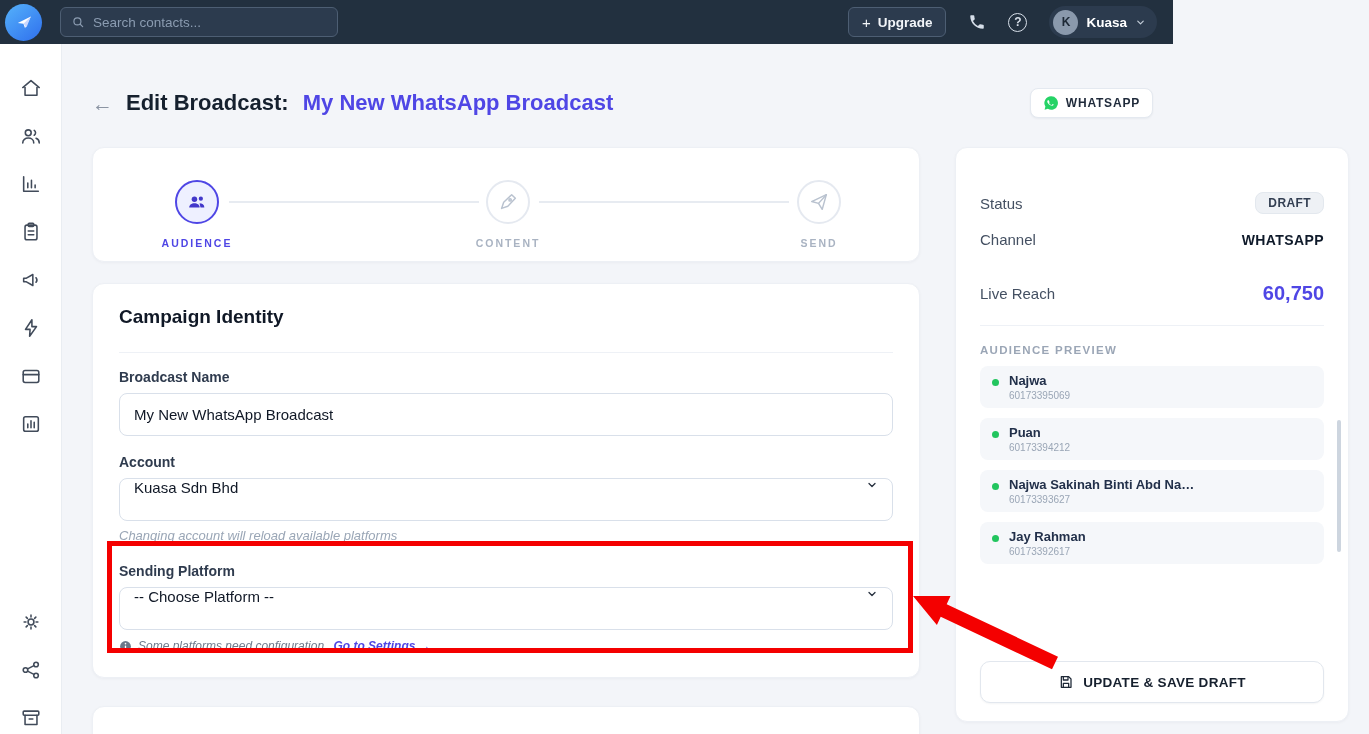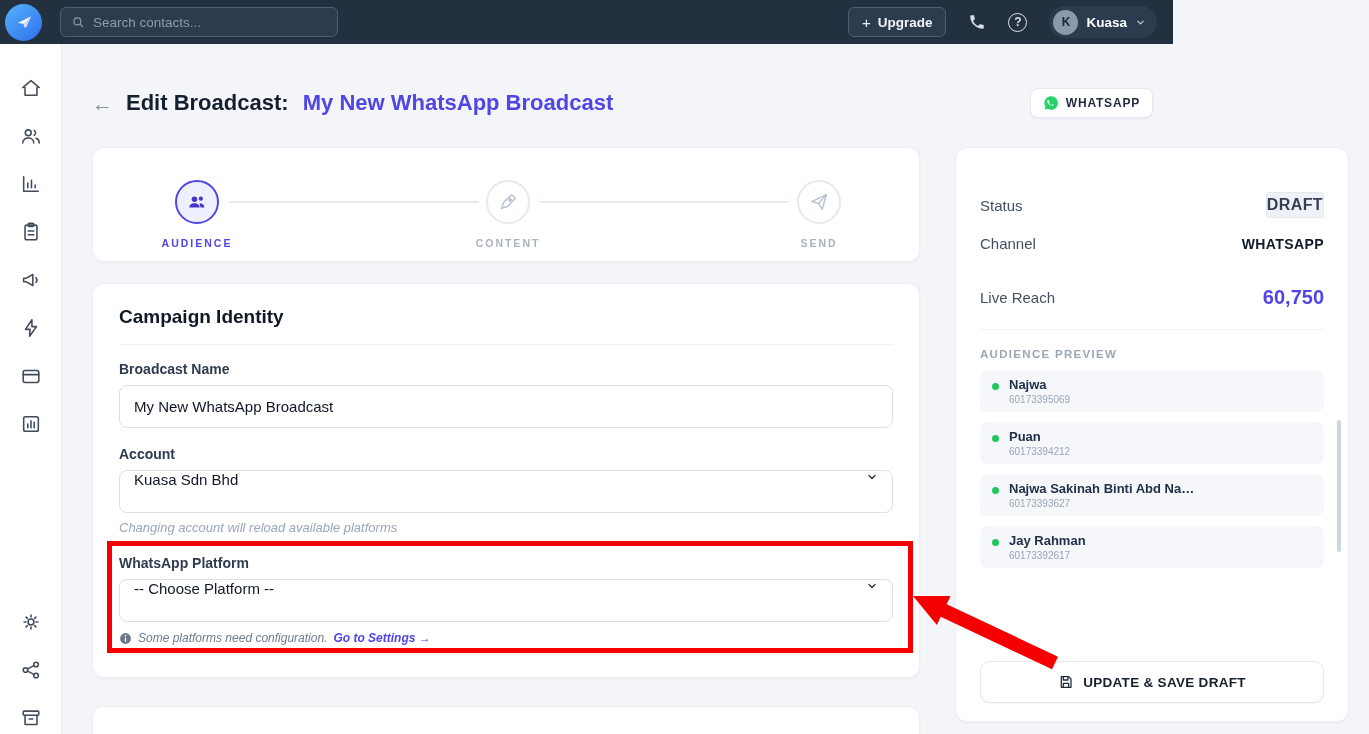--- a/index.html
+++ b/index.html
@@ -62,21 +62,21 @@
   .step .slabel { margin-top:13px; font-size:10.5px; font-weight:700; letter-spacing:2px; color:#a9b3c2; }
   .step.active .slabel { color:#4f46e5; }
   .step1 { left:44px; } .step2 { left:355px; } .step3 { left:666px; }
   .sline { position:absolute; top:53px; height:2px; background:#e7ebf1; }
   .line1 { left:136px; width:250px; } .line2 { left:446px; width:250px; }
   .step svg { width:22px; height:22px; }
   .stroke-ic { stroke:#b9c2cf; stroke-width:1.6; fill:none; stroke-linecap:round; stroke-linejoin:round; }
 
   
   .campaign-card { left:30px; top:239px; width:828px; height:395px; padding:22px 26px; }
-  .card-title { font-size:19px; font-weight:700; color:#101826; padding-bottom:16px;
+  .card-title { font-size:19px; font-weight:700; color:#101826; padding-bottom:24px;
                 border-bottom:1px solid #eef1f6; margin-bottom:16px; }
   .flabel { font-size:14px; font-weight:700; color:#2f3b4e; margin-bottom:8px; }
   .mt18 { margin-top:18px; } .mt20 { margin-top:20px; }
   .tinput { width:100%; height:43px; border:1px solid #d9e0ea; border-radius:8px; padding:0 14px;
             font-size:15px; color:#101826; font-family:inherit; background:#fff; }
   .fselect { width:100%; height:43px; border:1px solid #d9e0ea; border-radius:8px; background:#fff;
              display:flex; align-items:flex-start; justify-content:space-between; padding:0 14px;
              font-size:15px; color:#101826; cursor:pointer; }
   .fhint { margin-top:7px; font-size:13px; font-style:italic; color:#9aa6b6; }
   .hint-row { margin-top:9px; display:flex; align-items:center; gap:6px; font-size:12px;
@@ -86,22 +86,22 @@
              border:5px solid #f40000; z-index:5; pointer-events:none; }
 
   .bottom-card { left:30px; top:662px; width:828px; height:60px; }
 
   
   .summary-card { left:893px; top:103px; width:394px; height:575px; padding:24px; }
   .sec-title { font-size:11.5px; font-weight:700; letter-spacing:1.3px; color:#9ba6b6; }
   .sum-row { display:flex; align-items:center; justify-content:space-between; }
   .row-status { margin-top:20px; } .row-channel { margin-top:17px; } .row-reach { margin-top:34px; }
   .sum-label { font-size:15px; color:#445062; }
-  .badge { background:#eef1f5; border:1px solid #e3e8ee; border-radius:3px; padding:3px 0;
-           font-size:16px; font-weight:700; color:#333f52; letter-spacing:.4px; }
+  .badge { background:#eef1f5; border:1px solid #e3e8ee; border-radius:8px; padding:3px 12px;
+           font-size:12px; font-weight:700; color:#333f52; letter-spacing:.4px; }
   .channel-val { font-size:14px; font-weight:700; color:#0f1a2a; letter-spacing:.4px; }
   .reach-val { font-size:20px; font-weight:700; color:#4f46e5; }
   .sum-div { border-top:1px solid #eef1f6; margin:20px 0 18px; }
   .contact { margin-top:10px; background:#f5f7fa; border-radius:8px; padding:7px 12px;
              display:flex; gap:10px; cursor:pointer; }
   .cdot { width:7px; height:7px; border-radius:50%; background:#22c55e; flex:none; margin-top:6px; }
   .cmeta { display:flex; flex-direction:column; min-width:0; }
   .cname { font-size:13px; font-weight:700; color:#22304a; white-space:nowrap; overflow:hidden; }
   .cphone { font-size:10px; color:#9aa6b6; margin-top:2px; }
   .scrollthumb { position:absolute; right:7px; top:272px; width:4px; height:132px; background:#cdd5df;
@@ -288,21 +288,21 @@
 
       <div class="flabel mt18">Account</div>
       <div class="fselect">
         <span>Kuasa Sdn Bhd</span>
         <svg viewBox="0 0 24 24" width="12" height="12" style="stroke:#27313f;stroke-width:2.6;fill:none;stroke-linecap:round;stroke-linejoin:round;">
           <path d="m6 9 6 6 6-6"></path>
         </svg>
       </div>
       <div class="fhint">Changing account will reload available platforms</div>
 
-      <div class="flabel mt20">WhatsApp Platform</div>
+      <div class="flabel mt20">Sending Platform</div>
       <div class="fselect">
         <span>-- Choose Platform --</span>
         <svg viewBox="0 0 24 24" width="12" height="12" style="stroke:#27313f;stroke-width:2.6;fill:none;stroke-linecap:round;stroke-linejoin:round;">
           <path d="m6 9 6 6 6-6"></path>
         </svg>
       </div>
       <div class="hint-row">
         <svg viewBox="0 0 24 24" width="13" height="13">
           <circle cx="12" cy="12" r="10" fill="#6b7889"></circle>
           <rect x="10.8" y="10" width="2.4" height="8" rx="1.2" fill="#ffffff"></rect>

